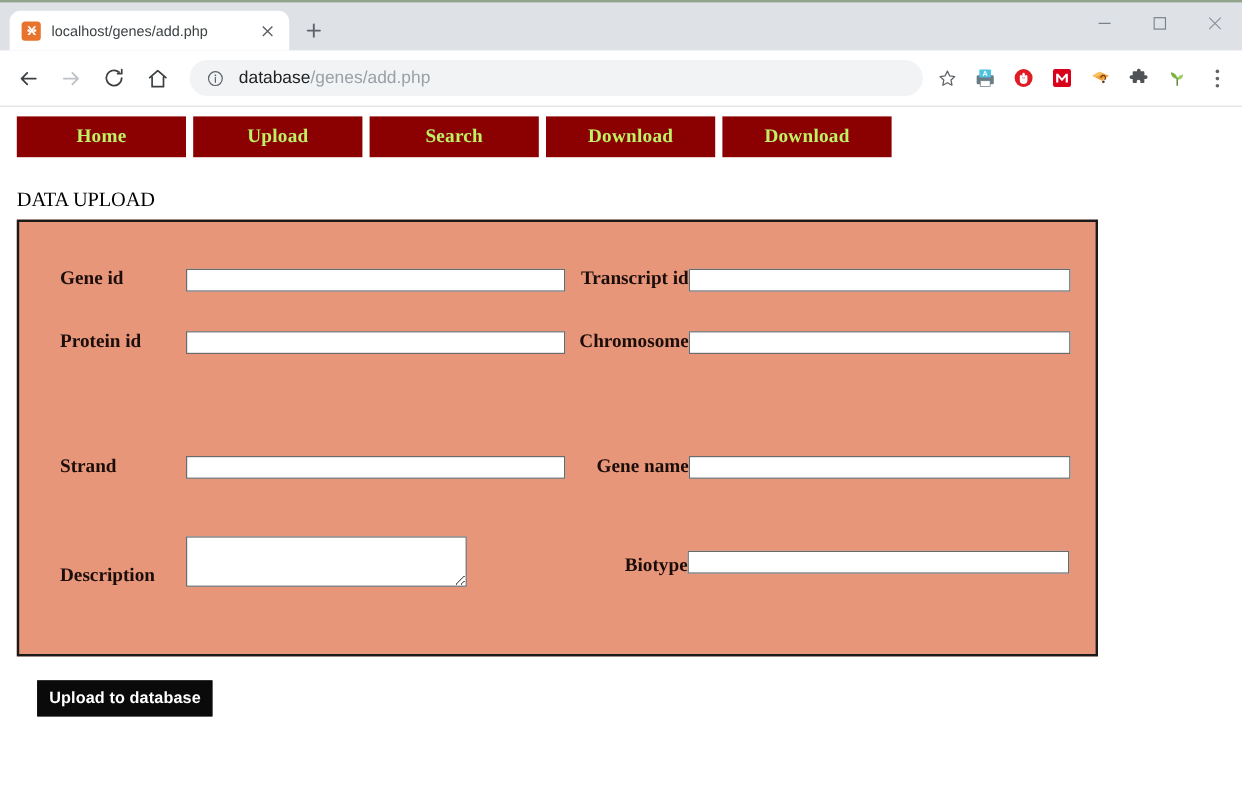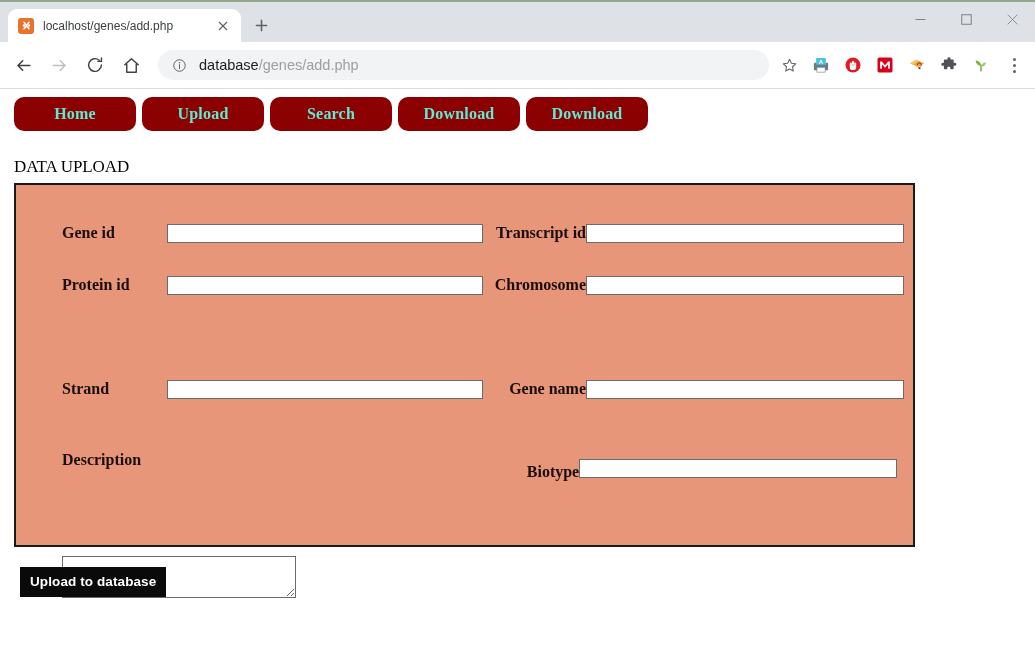--- a/index.html
+++ b/index.html
@@ -217,52 +217,51 @@
     position: relative;
     overflow: hidden;
   }
 
   .navmenu {
     display: flex;
     padding: 8px 0 0 14px;
     gap: 6px;
   }
   .navmenu-item {
-    width: 122px;
+    width: 141px;
     height: 34px;
     background: #8b0000;
-    color: #5eead4;
+    color: #bef264;
     display: flex;
     align-items: center;
     justify-content: center;
     font-family: "Liberation Serif", "DejaVu Serif", serif;
     font-weight: bold;
     font-size: 16px;
     letter-spacing: 0.2px;
     text-decoration: none;
     box-sizing: border-box;
-    border-radius: 10px;
   }
 
   .page-heading {
     font-family: "Liberation Serif", "DejaVu Serif", serif;
     font-size: 17px;
     color: #000000;
     margin: 26px 0 6px 14px;
     font-weight: normal;
     letter-spacing: -0.1px;
   }
 
   .form-panel {
     margin-left: 14px;
     width: 901px;
     background: #e8967a;
     border: 2px solid #1a1a1a;
     box-sizing: border-box;
-    padding: 22px 0 20px 16px;
+    padding: 22px 0 20px 4px;
   }
 
   .form-row {
     display: flex;
     align-items: center;
     height: 52px;
   }
   .form-row.desc-row {
     height: 86px;
     align-items: flex-start;
@@ -309,26 +308,26 @@
     background: #ffffff;
     border: 1px solid #6b6b6b;
     box-sizing: border-box;
     resize: both;
     outline: none;
     font-size: 12px;
     padding: 2px;
     font-family: "Liberation Sans", sans-serif;
     display: block;
   }
-  .desc-row .cell.left  { align-items: flex-start; padding-top: 8px; flex-direction: column; }
+  .desc-row .cell.left  { align-items: flex-end; padding-top: 8px; }
   .desc-row .cell.right { align-items: flex-start; padding-top: 20px; }
   .desc-row .flabel { padding-top: 4px; }
 
   .submit-btn {
-    margin: 20px 0 0 20px;
+    margin: 20px 0 0 31px;
     background: #0a0a0a;
     color: #ffffff;
     border: 1px solid #0a0a0a;
     font-family: "Liberation Sans", sans-serif;
     font-weight: bold;
     font-size: 13.5px;
     padding: 6px 9px 7px 9px;
     letter-spacing: 0.1px;
     display: inline-block;
   }

